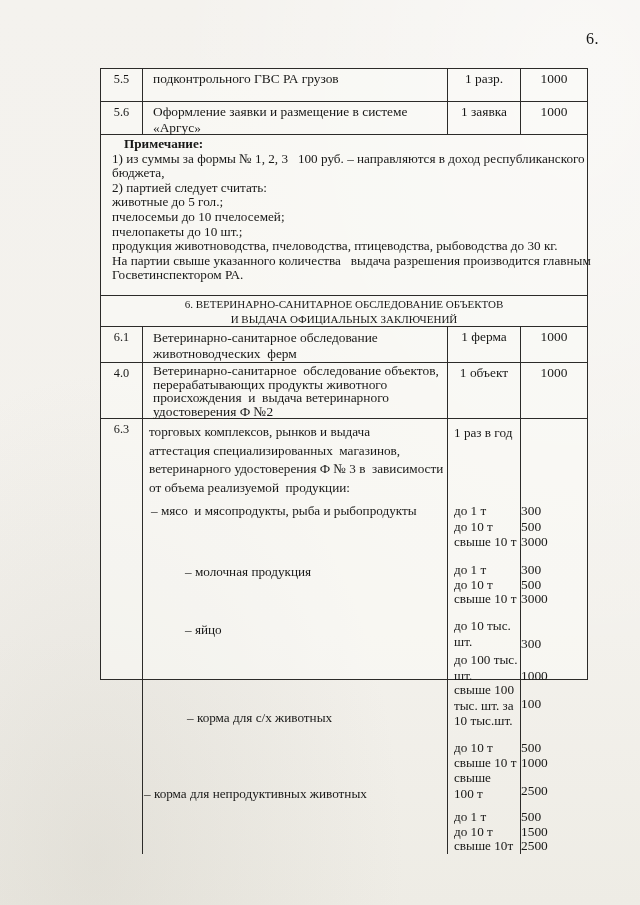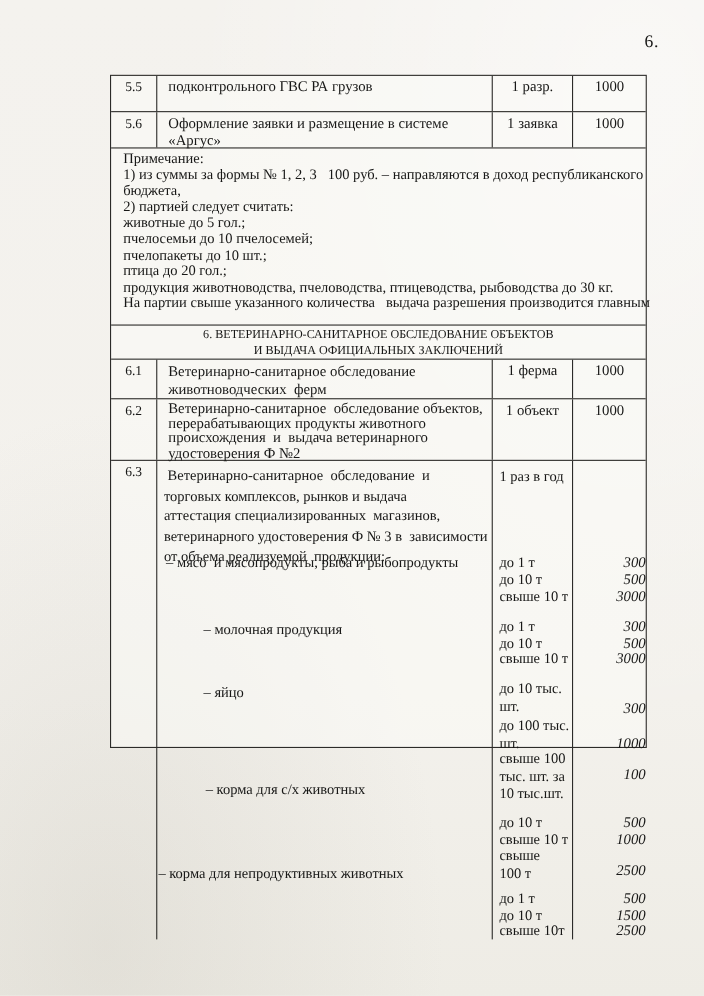--- a/index.html
+++ b/index.html
@@ -40,38 +40,38 @@
   .h-r55{height:33px;}
   .h-r56{height:33px;}
   .h-r61{height:36px;}
   .h-r61 .c-desc{padding-top:3px;}
   .h-r62{height:56px;}
   .h-r62 .c-desc{line-height:13.6px;padding-top:1px;}
   .dline{white-space:nowrap;}
   
   .note-row{display:block;height:161px;padding:2px 10px 0 11px;
             font-size:13.2px;line-height:14.6px;}
-  .note-title{font-weight:normal;}
+  .note-title{font-weight:bold;margin-left:12px;}
   .note-line{white-space:nowrap;}
   
   .header-row{display:block;height:31px;text-align:center;
               font-weight:normal;font-size:11px;line-height:15.2px;padding-top:1px;}
   
   .h-r63{height:435px;border-bottom:none;}
   .c-desc63{width:305px;border-right:1.2px solid #2c2b29;position:relative;
             font-size:13.2px;}
   .c-unit63{width:73px;border-right:1.2px solid #2c2b29;position:relative;
             font-size:13.2px;}
   .c-price63{flex:1;position:relative;font-size:13.4px;}
   .intro63{position:absolute;top:4px;left:6px;right:0;line-height:18.6px;}
   .intro63 .dline{white-space:nowrap;}
   .item-label{position:absolute;white-space:nowrap;line-height:15px;}
   .u{position:absolute;left:6px;right:0;text-align:left;white-space:pre-line;
      line-height:15.6px;}
-  .p{position:absolute;left:0;right:0;text-align:right;line-height:15px;font-style:italic;}
+  .p{position:absolute;left:0;right:16px;text-align:left;line-height:15px;}
 </style>
 </head>
 <body>
 
 <div class="page">
 
   <div class="page-number">6.</div>
 
   <div class="doc-table">
 
@@ -95,58 +95,57 @@
     </div>
 
     <div class="row note-row">
       <div class="note-title">Примечание:</div>
       <div class="note-line">1) из суммы за формы № 1, 2, 3&nbsp;&nbsp; 100 руб. – направляются в доход республиканского</div>
       <div class="note-line">бюджета,</div>
       <div class="note-line">2) партией следует считать:</div>
       <div class="note-line">животные до 5 гол.;</div>
       <div class="note-line">пчелосемьи до 10 пчелосемей;</div>
       <div class="note-line">пчелопакеты до 10 шт.;</div>
-      <div class="note-line">птица до 20 гол.;</div>
       <div class="note-line">продукция животноводства, пчеловодства, птицеводства, рыбоводства до 30 кг.</div>
       <div class="note-line">На партии свыше указанного количества&nbsp;&nbsp; выдача разрешения производится главным</div>
+      <div class="note-line">Госветинспектором РА.</div>
     </div>
 
     <div class="row header-row">
       <div>6. ВЕТЕРИНАРНО-САНИТАРНОЕ ОБСЛЕДОВАНИЕ ОБЪЕКТОВ</div>
       <div>И ВЫДАЧА ОФИЦИАЛЬНЫХ ЗАКЛЮЧЕНИЙ</div>
     </div>
 
     <div class="row h-r61">
       <div class="cell c-num">6.1</div>
       <div class="cell c-desc">
         <div class="dline">Ветеринарно-санитарное обследование</div>
         <div class="dline">животноводческих&nbsp; ферм</div>
       </div>
       <div class="cell c-unit">1 ферма</div>
       <div class="cell c-price">1000</div>
     </div>
 
     <div class="row h-r62">
-      <div class="cell c-num">6.2</div>
+      <div class="cell c-num">4.0</div>
       <div class="cell c-desc">
         <div class="dline">Ветеринарно-санитарное&nbsp; обследование объектов,</div>
         <div class="dline">перерабатывающих продукты животного</div>
         <div class="dline">происхождения&nbsp; и&nbsp; выдача ветеринарного</div>
         <div class="dline">удостоверения Ф №2</div>
       </div>
       <div class="cell c-unit">1 объект</div>
       <div class="cell c-price">1000</div>
     </div>
 
     <div class="row h-r63">
       <div class="cell c-num">6.3</div>
 
       <div class="cell c-desc63">
         <div class="intro63">
-          <div class="dline">&nbsp;Ветеринарно-санитарное&nbsp; обследование&nbsp; и</div>
           <div class="dline">торговых комплексов, рынков и выдача</div>
           <div class="dline">аттестация специализированных&nbsp; магазинов,</div>
           <div class="dline">ветеринарного удостоверения Ф № 3 в&nbsp; зависимости</div>
           <div class="dline">от объема реализуемой&nbsp; продукции:</div>
         </div>
         <div class="item-label" style="top:84px;left:8px">– мясо&nbsp; и мясопродукты, рыба и рыбопродукты</div>
         <div class="item-label" style="top:145px;left:42px">– молочная продукция</div>
         <div class="item-label" style="top:203px;left:42px">– яйцо</div>
         <div class="item-label" style="top:291px;left:44px">– корма для с/х животных</div>
         <div class="item-label" style="top:367px;left:1px">– корма для непродуктивных животных</div>

